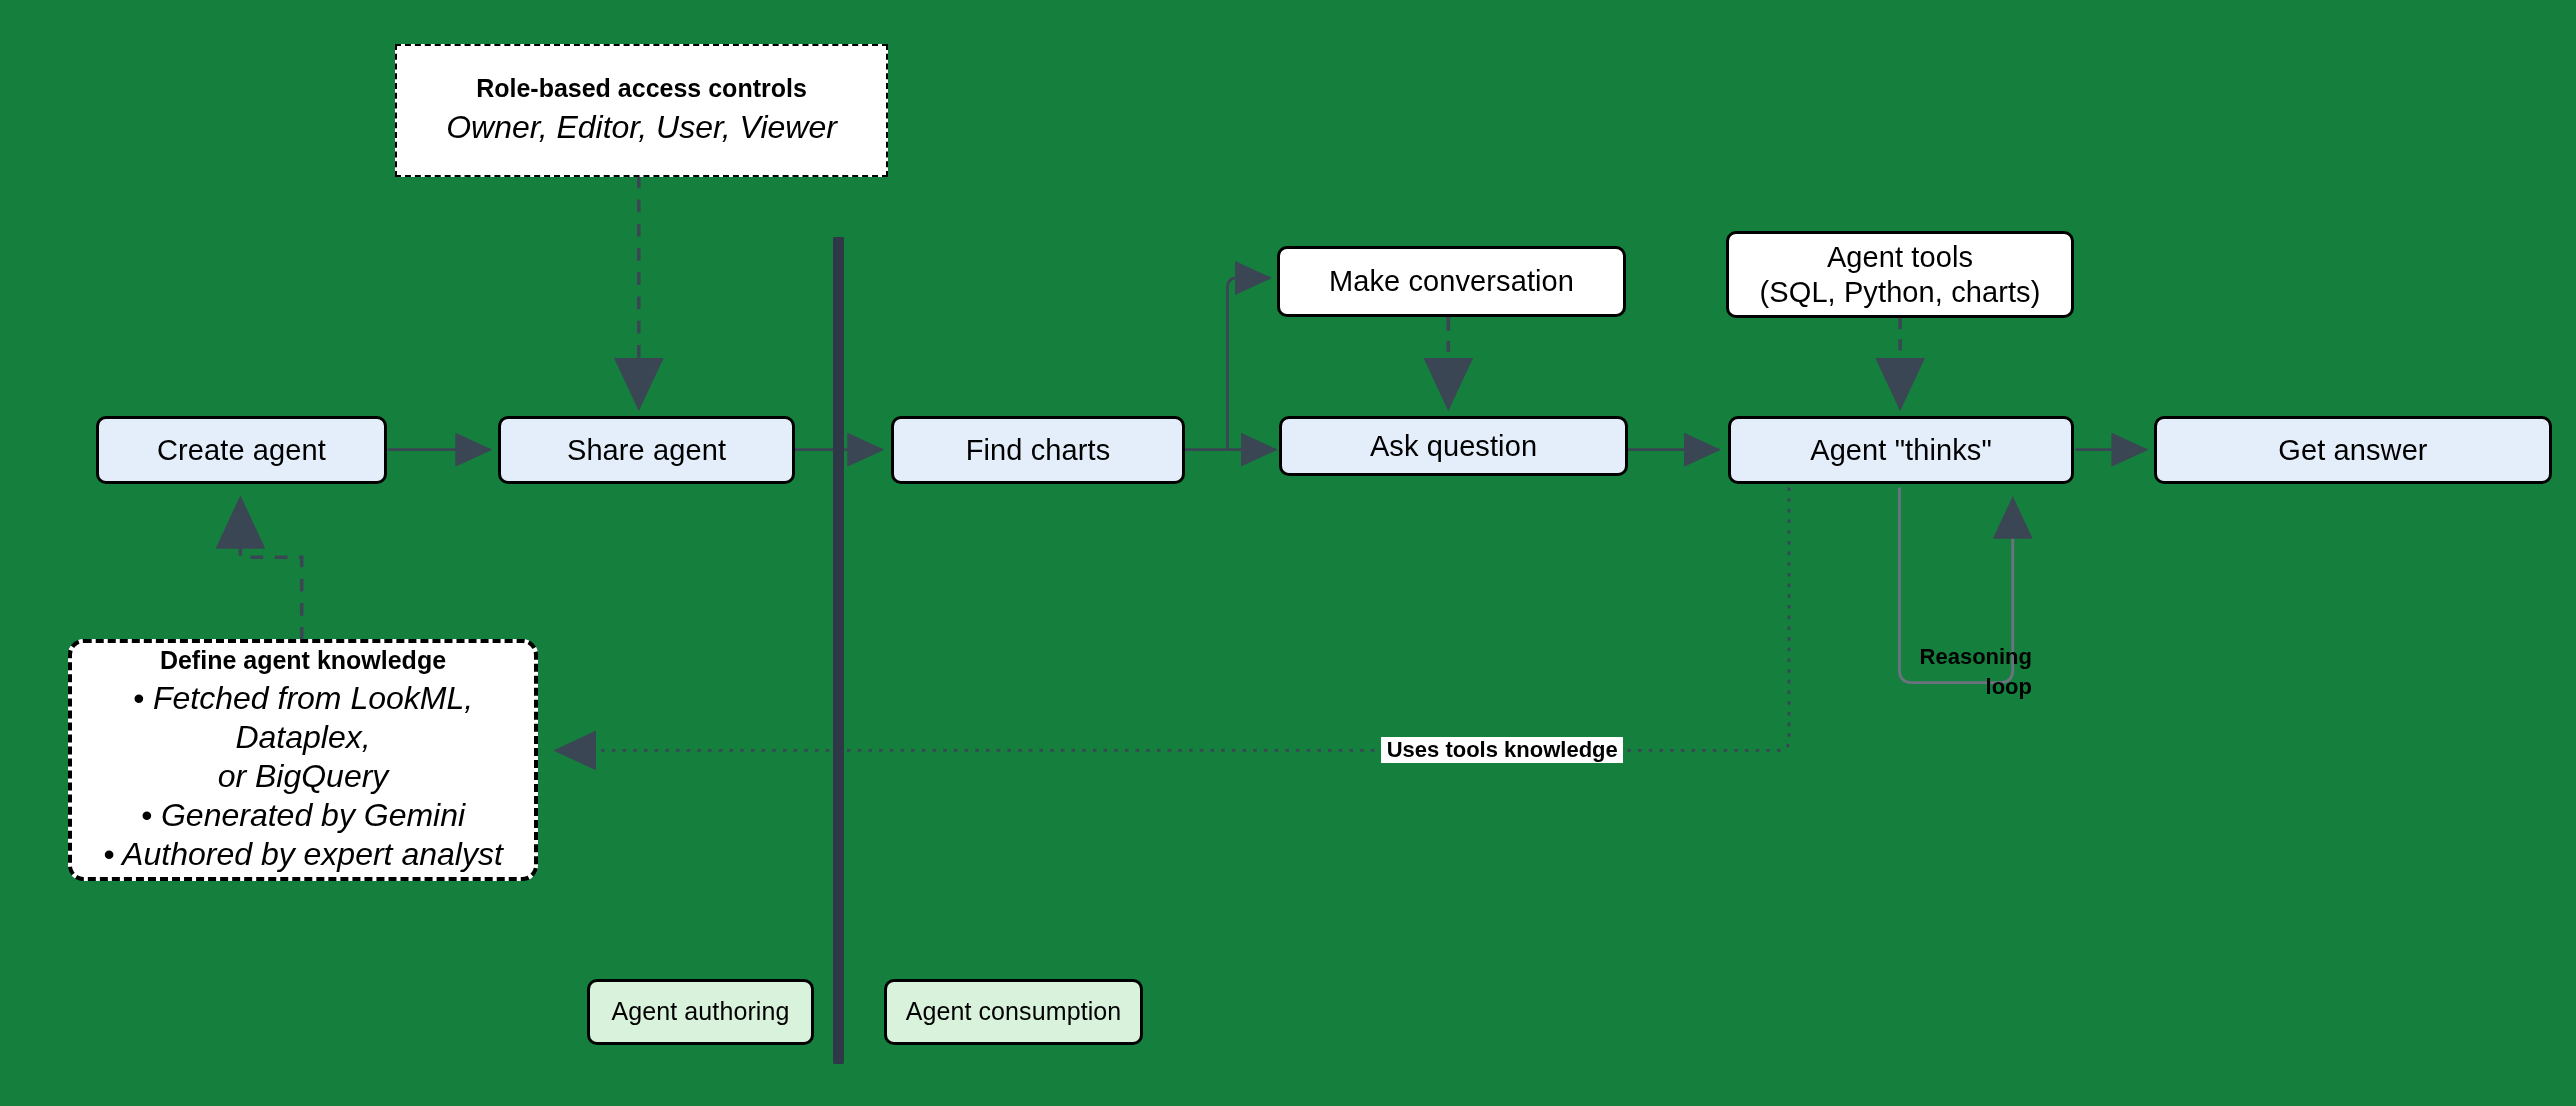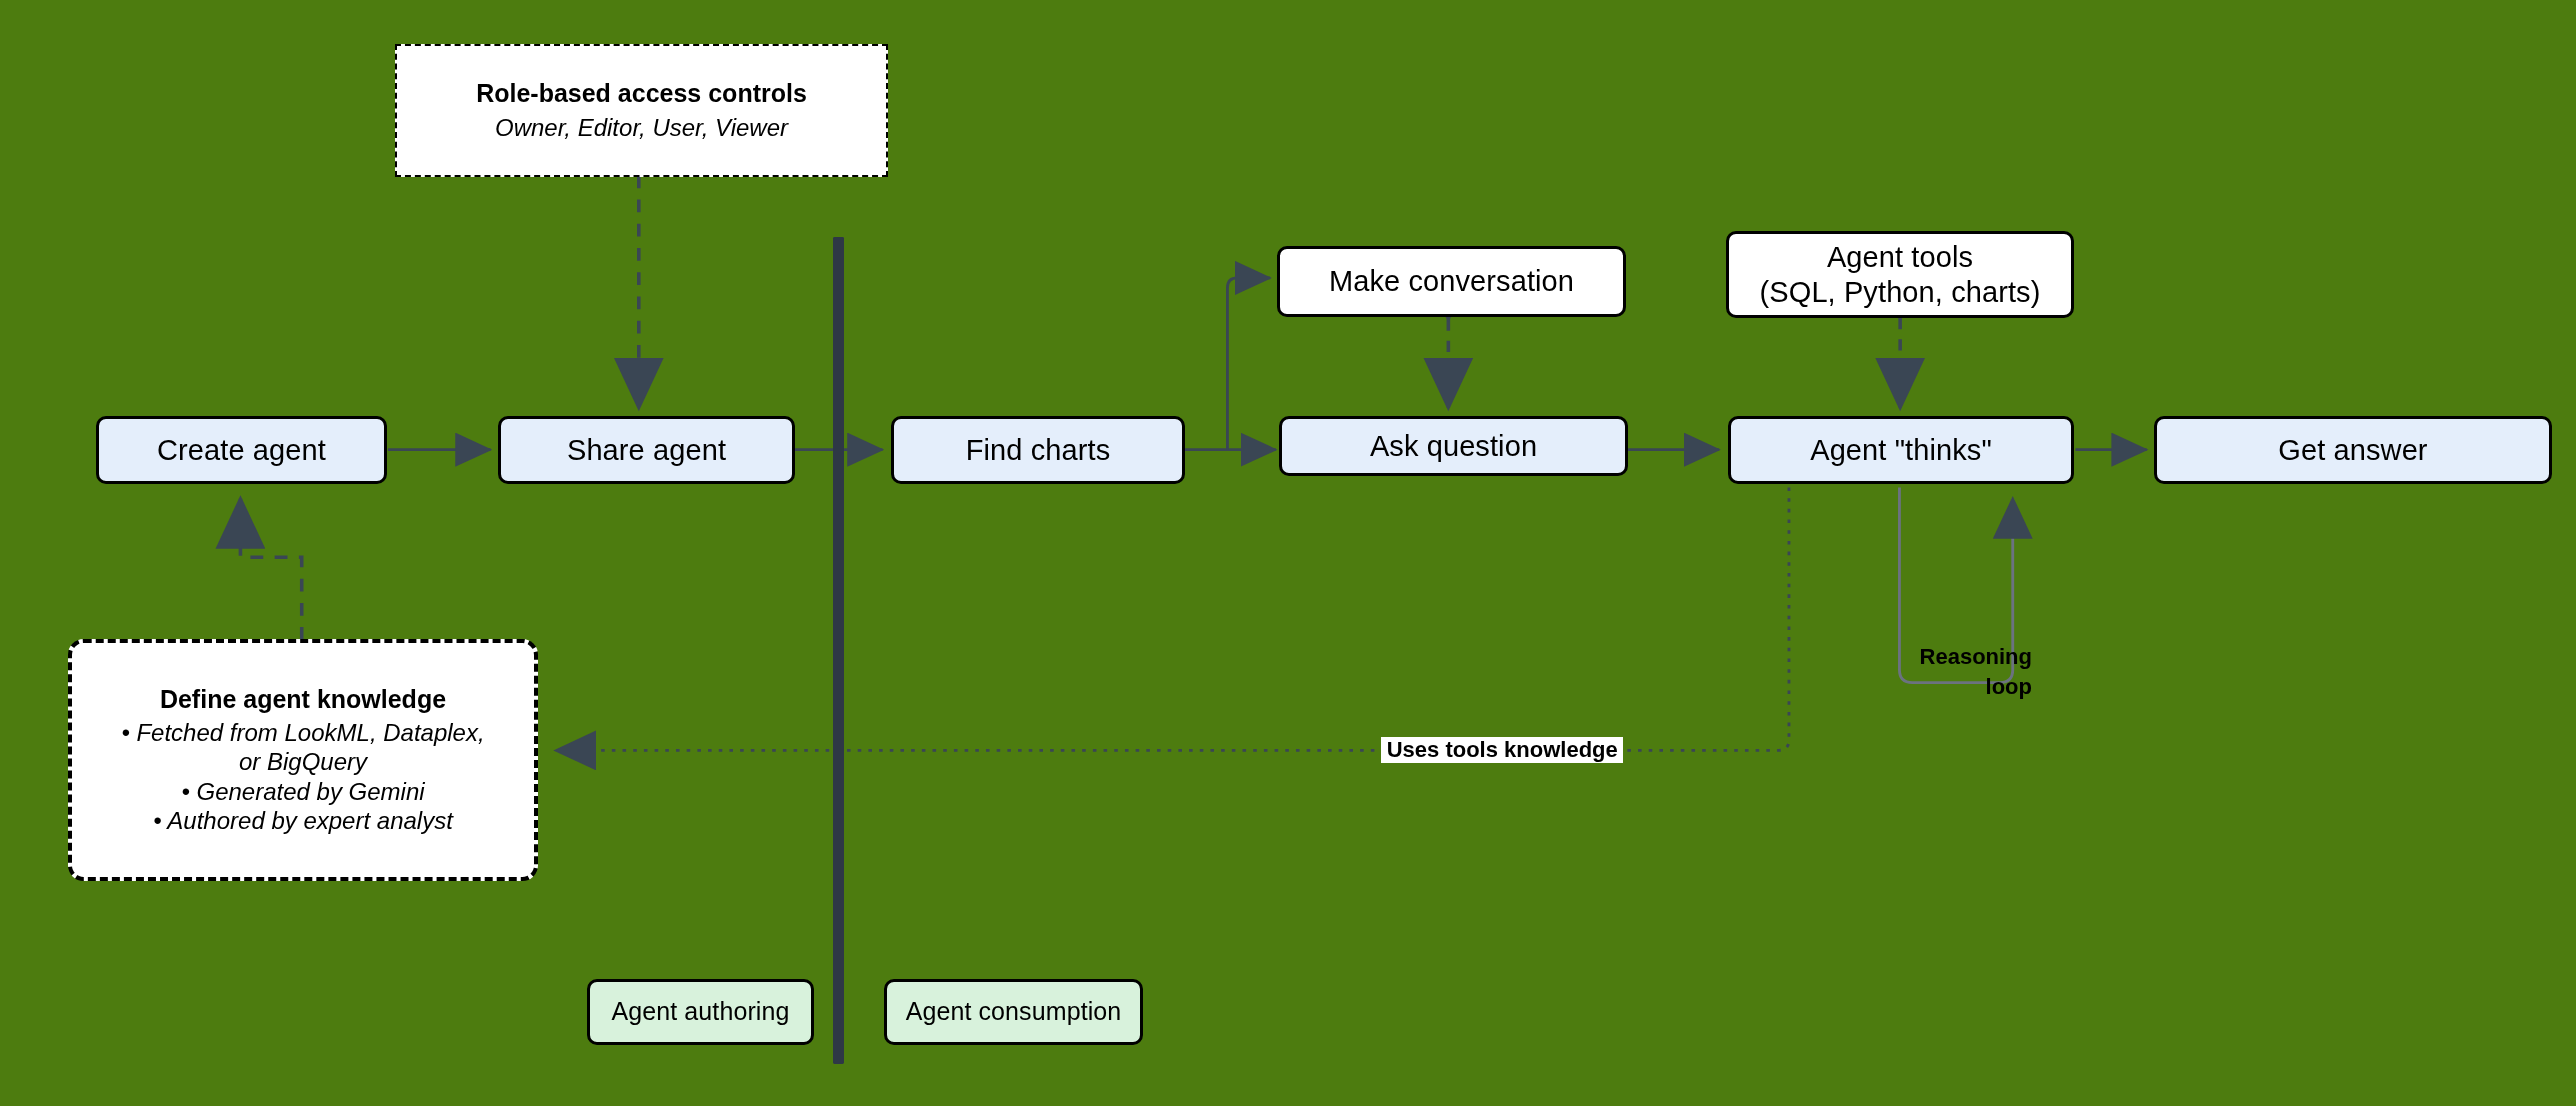--- a/index.html
+++ b/index.html
@@ -1,34 +1,34 @@
 <!DOCTYPE html>
 <html style="font-size:11.4px"><head>
 <meta charset="utf-8">
 <style>
   html,body{margin:0;padding:0;background:#ffffff;}
   body{width:2576px;height:1106px;font-family:"Liberation Sans",sans-serif;overflow:hidden;}
-  #stage{position:relative;width:2576px;height:1106px;background:#4d7c0f;}
+  #stage{position:relative;width:2576px;height:1106px;background:#15803d;}
   svg.layer{position:absolute;left:0;top:0;width:2576px;height:1106px;pointer-events:none;}
 
   .node{position:absolute;box-sizing:border-box;display:flex;align-items:center;justify-content:center;
         text-align:center;border:3.6px solid #000;border-radius:10px;line-height:1.18;color:#000;}
   .node.blue{background:#e4eefb;}
   .node.white{background:#ffffff;}
   .node.green{background:#d8f2dc;}
   .node .txt{font-size:29px;font-weight:400;letter-spacing:0.1px;}
   .node.green .txt{font-size:25px;}
 
   .note{position:absolute;box-sizing:border-box;display:flex;flex-direction:column;
         align-items:center;justify-content:center;text-align:center;color:#000;background:#fff;
         border:2.9px dashed #000;}
   .note.thin{border-width:2.1px;border-radius:0;}
   .note.thick{border-width:4.3px;border-radius:15.7px;}
   .note .ttl{font-size:25px;font-weight:bold;margin-bottom:4.3px;}
-  .note .it{font-size:24px;font-style:italic;font-weight:500;line-height:1.22;}
+  .note .it{font-size:32px;font-style:italic;font-weight:500;line-height:1.22;}
 
   .divider{position:absolute;background:#2e3846;border-radius:1.4px;}
   .loop-label{position:absolute;font-size:22px;font-weight:bold;color:#000;text-align:center;line-height:1.35;}
   .edge-label{position:absolute;font-size:22px;font-weight:bold;color:#000;background:#fff;padding:0 5.7px;white-space:nowrap;}
 </style>
 </head>
 <body>
 
 <div id="stage">
 

